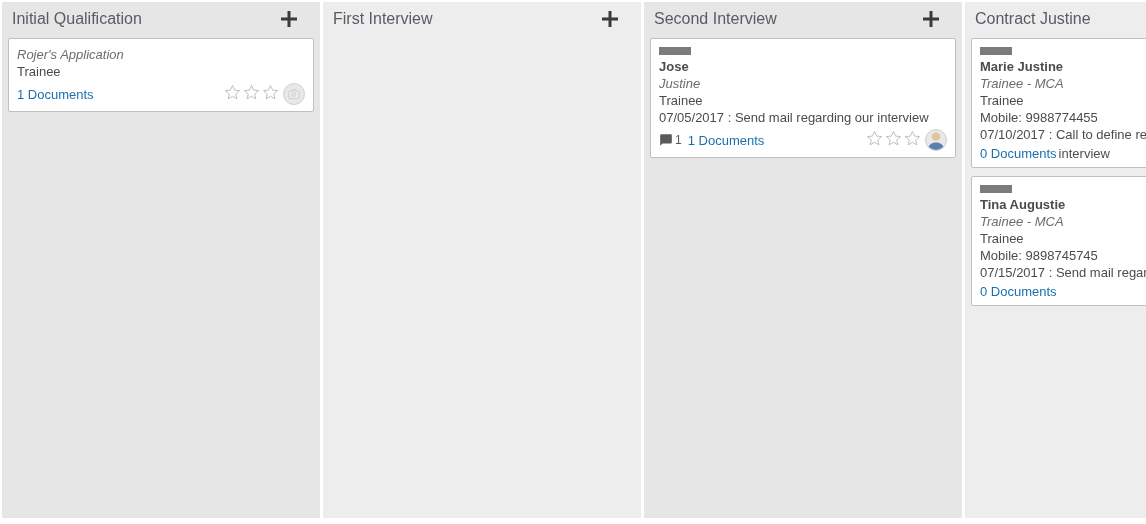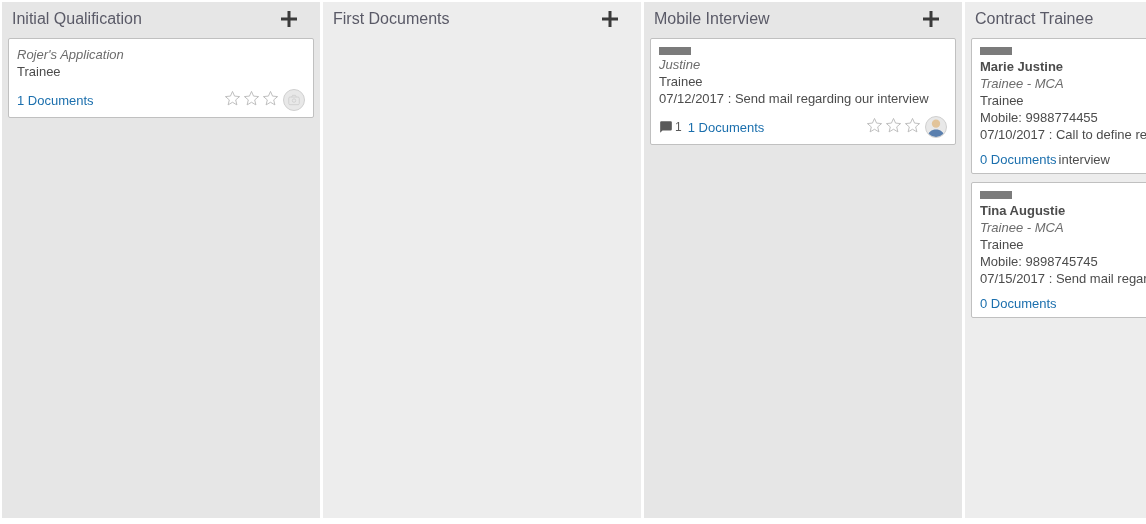--- a/index.html
+++ b/index.html
@@ -85,21 +85,21 @@
   }
   .card .job { color: #4c4c4c; }
   .card .line { color: #4c4c4c; white-space: nowrap; }
   .card .doclink {
     color: #1b6fad;
     cursor: pointer;
   }
   .card-footer {
     display: flex;
     align-items: center;
-    margin-top: 8px;
+    margin-top: 2px;
   }
   .card-footer .left-icons {
     display: flex;
     align-items: center;
     gap: 2px;
   }
   .comment-icon { color:#5a5a5a; display:inline-flex; align-items:center; }
   .comment-icon svg{ fill: currentColor; width:14px; height:14px;}
   .comment-count { font-size:12px; color:#5a5a5a; margin-right:4px;}
   .spacer { flex:1; }
@@ -157,42 +157,43 @@
               <rect x="3" y="7" width="18" height="13" rx="2"></rect>
               <circle cx="12" cy="13" r="3"></circle>
               <path d="M8 7l1.5-3h5L16 7"></path>
             </svg>
           </span>
         </div>
       </div>
     </div>
     <div class="column">
       <div class="col-header">
-        <span class="title">First Documents</span>
+        <span class="title">First Interview</span>
         <span class="plus-icon">
           <svg viewBox="0 0 16 16" width="16" height="16">
             <path d="M6.5 0h3v6.5H16v3H9.5V16h-3V9.5H0v-3h6.5z"></path>
           </svg>
         </span>
       </div>
     </div>
     <div class="column">
       <div class="col-header">
-        <span class="title">Mobile Interview</span>
+        <span class="title">Second Interview</span>
         <span class="plus-icon">
           <svg viewBox="0 0 16 16" width="16" height="16">
             <path d="M6.5 0h3v6.5H16v3H9.5V16h-3V9.5H0v-3h6.5z"></path>
           </svg>
         </span>
       </div>
       <div class="card">
         <div class="color-strip"></div>
+        <div class="name">Jose</div>
         <div class="subject">Justine</div>
         <div class="job">Trainee</div>
-        <div class="line">07/12/2017 : Send mail regarding our interview</div>
+        <div class="line">07/05/2017 : Send mail regarding our interview</div>
         <div class="card-footer">
           <div class="left-icons">
             <span class="comment-icon">
               <svg viewBox="0 0 24 24">
                 <path d="M20 2H4a2 2 0 0 0-2 2v18l4-4h14a2 2 0 0 0 2-2V4a2 2 0 0 0-2-2z"></path>
               </svg>
             </span>
             <span class="comment-count">1</span>
             <span class="doclink">1 Documents</span>
           </div>
@@ -212,21 +213,21 @@
             <svg viewBox="0 0 24 24">
               <circle cx="12" cy="8" r="5" fill="#e2c49a"></circle>
               <path d="M2 24c0-6 5-9 10-9s10 3 10 9" fill="#5a7fae"></path>
             </svg>
           </span>
         </div>
       </div>
     </div>
     <div class="column">
       <div class="col-header">
-        <span class="title">Contract Trainee</span>
+        <span class="title">Contract Justine</span>
       </div>
       <div class="card">
         <div class="color-strip"></div>
         <div class="name">Marie Justine</div>
         <div class="subject">Trainee - MCA</div>
         <div class="job">Trainee</div>
         <div class="line">Mobile: 9988774455</div>
         <div class="line">07/10/2017 : Call to define real</div>
         <div class="card-footer">
           <div class="left-icons">

